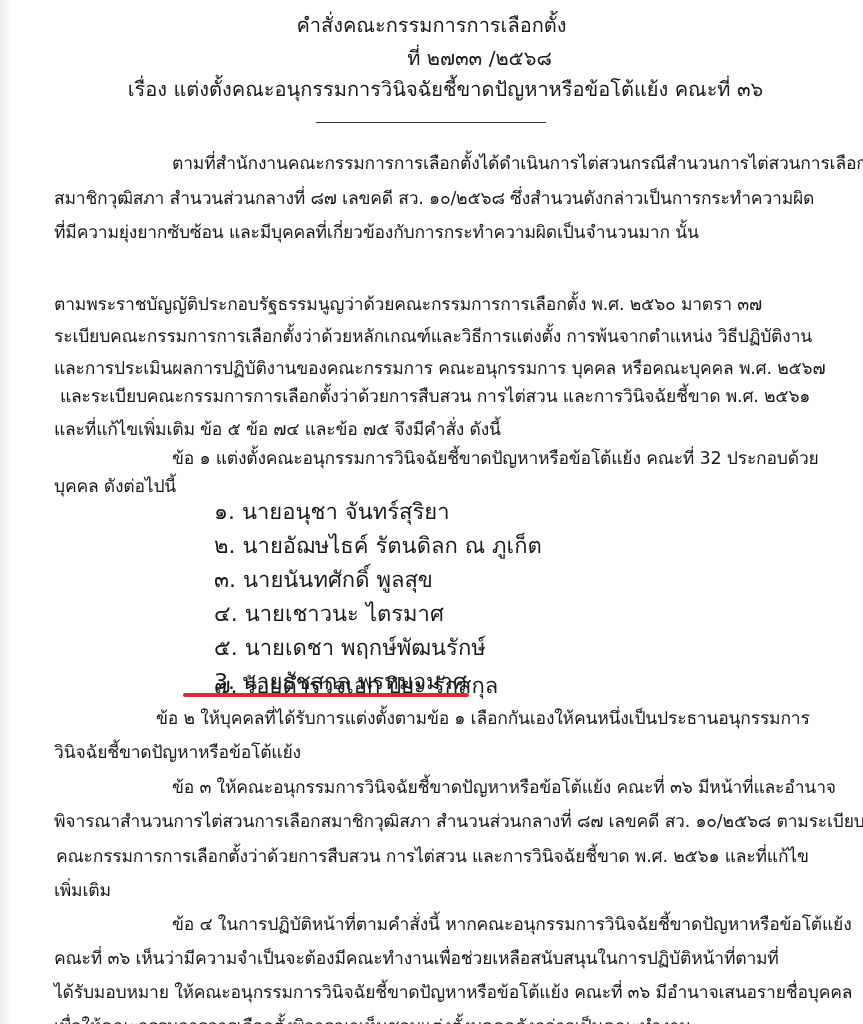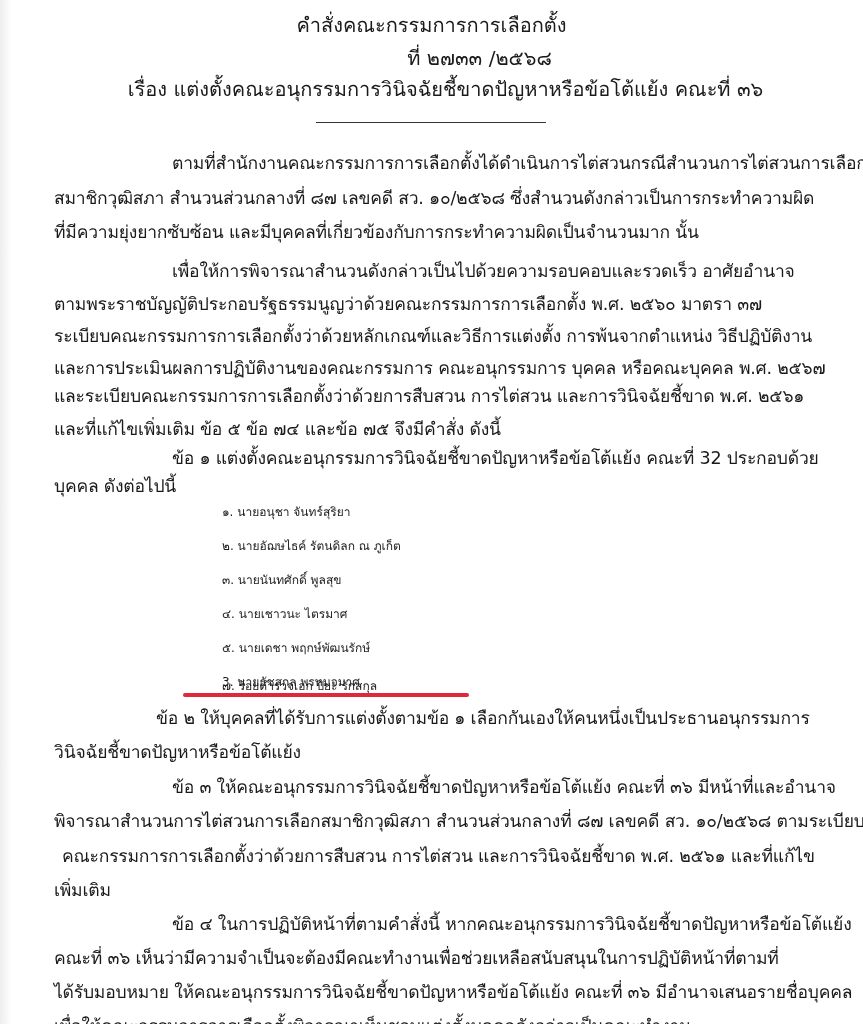--- a/index.html
+++ b/index.html
@@ -11,62 +11,61 @@
     position:relative;
   }
   .page { position:absolute; left:0; top:0; width:863px; height:1024px; }
   .shade { position:absolute; left:0; top:0; width:12px; height:1024px; background:linear-gradient(to right,#eeeeee,#ffffff); }
   .hdr { position:absolute; left:0; width:863px; text-align:center; font-size:20px; line-height:26px; white-space:nowrap; }
   .hdr.t1 { top:12px; }
   .hdr.t2 { top:45px;padding-left:48px; }
   .hdr.t3 { top:76px; left:14px; }
   .rule { position:absolute; left:316px; top:122px; width:230px; height:1px; background:#333; }
   .line { position:absolute; font-size:17.5px; line-height:22px; white-space:nowrap; letter-spacing:-0.2px; }
-  .li { position:absolute; left:222px; font-size:12px; line-height:24px; white-space:nowrap; }
+  .li { position:absolute; left:214px; font-size:22px; line-height:24px; white-space:nowrap; }
   .redline { position:absolute; left:183px; top:693px; width:286px; height:4px; border-radius:2px; background:#e0283a; }
 </style>
 </head>
 <body>
 
 <div class="page">
   <div class="shade"></div>
 
   <div class="hdr t1">คำสั่งคณะกรรมการการเลือกตั้ง</div>
   <div class="hdr t2">ที่ ๒๗๓๓ /๒๕๖๘</div>
   <div class="hdr t3">เรื่อง  แต่งตั้งคณะอนุกรรมการวินิจฉัยชี้ขาดปัญหาหรือข้อโต้แย้ง คณะที่ ๓๖</div>
   <div class="rule"></div>
 
   <div class="line" style="left:172px;top:152px;">ตามที่สำนักงานคณะกรรมการการเลือกตั้งได้ดำเนินการไต่สวนกรณีสำนวนการไต่สวนการเลือก</div>
   <div class="line" style="left:54px;top:187px;">สมาชิกวุฒิสภา สำนวนส่วนกลางที่ ๘๗ เลขคดี สว. ๑๐/๒๕๖๘ ซึ่งสำนวนดังกล่าวเป็นการกระทำความผิด</div>
   <div class="line" style="left:54px;top:221px;">ที่มีความยุ่งยากซับซ้อน และมีบุคคลที่เกี่ยวข้องกับการกระทำความผิดเป็นจำนวนมาก นั้น</div>
 
-  <div class="line" style="left:172px;top:260px;">เพื่อให้การพิจารณาสำนวนดังกล่าวเป็นไปด้วยความรอบคอบและรวดเร็ว อาศัยอำนาจ</div>
   <div class="line" style="left: 54px; top: 293px;">ตามพระราชบัญญัติประกอบรัฐธรรมนูญว่าด้วยคณะกรรมการการเลือกตั้ง พ.ศ. ๒๕๖๐ มาตรา ๓๗</div>
   <div class="line" style="left: 54px; top: 325px;">ระเบียบคณะกรรมการการเลือกตั้งว่าด้วยหลักเกณฑ์และวิธีการแต่งตั้ง การพ้นจากตำแหน่ง วิธีปฏิบัติงาน</div>
   <div class="line" style="left: 54px; top: 357px;">และการประเมินผลการปฏิบัติงานของคณะกรรมการ คณะอนุกรรมการ บุคคล หรือคณะบุคคล พ.ศ. ๒๕๖๗</div>
-  <div class="line" style="left: 54px; top: 385px;">และระเบียบคณะกรรมการการเลือกตั้งว่าด้วยการสืบสวน การไต่สวน และการวินิจฉัยชี้ขาด พ.ศ. ๒๕๖๑</div>
+  <div class="line" style="left: 60px; top: 385px;">และระเบียบคณะกรรมการการเลือกตั้งว่าด้วยการสืบสวน การไต่สวน และการวินิจฉัยชี้ขาด พ.ศ. ๒๕๖๑</div>
   <div class="line" style="left: 54px; top: 418px;">และที่แก้ไขเพิ่มเติม ข้อ ๕ ข้อ ๗๔ และข้อ ๗๕ จึงมีคำสั่ง ดังนี้</div>
 
   <div class="line" style="left: 172px; top: 447px;">ข้อ ๑ แต่งตั้งคณะอนุกรรมการวินิจฉัยชี้ขาดปัญหาหรือข้อโต้แย้ง คณะที่ 32 ประกอบด้วย</div>
   <div class="line" style="left: 54px; top: 475px;">บุคคล ดังต่อไปนี้</div>
 
   <div class="li" style="top: 500px;">๑. นายอนุชา จันทร์สุริยา</div>
   <div class="li" style="top: 534px;">๒. นายอัฌษไธค์ รัตนดิลก ณ ภูเก็ต</div>
   <div class="li" style="top: 568px;">๓. นายนันทศักดิ์ พูลสุข</div>
   <div class="li" style="top: 602px;">๔. นายเชาวนะ ไตรมาศ</div>
   <div class="li" style="top: 636px;">๕. นายเดชา พฤกษ์พัฒนรักษ์</div>
   <div class="li" style="top: 670px;">3. นายธัชสกล พรหมจมาศ</div>
   <div class="li" style="top: 674px;">๗. ร้อยตำรวจเอก ปิยะ รักสกุล</div>
   <div class="redline" style="background: rgb(224, 40, 58);"></div>
 
   <div class="line" style="left:156px;top:707px;">ข้อ ๒ ให้บุคคลที่ได้รับการแต่งตั้งตามข้อ ๑ เลือกกันเองให้คนหนึ่งเป็นประธานอนุกรรมการ</div>
   <div class="line" style="left:54px;top:741px;">วินิจฉัยชี้ขาดปัญหาหรือข้อโต้แย้ง</div>
 
   <div class="line" style="left:172px;top:776px;">ข้อ ๓ ให้คณะอนุกรรมการวินิจฉัยชี้ขาดปัญหาหรือข้อโต้แย้ง คณะที่ ๓๖ มีหน้าที่และอำนาจ</div>
   <div class="line" style="left:54px;top:810px;">พิจารณาสำนวนการไต่สวนการเลือกสมาชิกวุฒิสภา สำนวนส่วนกลางที่ ๘๗ เลขคดี สว. ๑๐/๒๕๖๘ ตามระเบียบ</div>
-  <div class="line" style="left:62px;top:845px;">คณะกรรมการการเลือกตั้งว่าด้วยการสืบสวน การไต่สวน และการวินิจฉัยชี้ขาด พ.ศ. ๒๕๖๑ และที่แก้ไข</div>
+  <div class="line" style="left:56px;top:845px;">คณะกรรมการการเลือกตั้งว่าด้วยการสืบสวน การไต่สวน และการวินิจฉัยชี้ขาด พ.ศ. ๒๕๖๑ และที่แก้ไข</div>
   <div class="line" style="left:54px;top:879px;text-align:right;">เพิ่มเติม</div>
 
   <div class="line" style="left:172px;top:913px;">ข้อ ๔ ในการปฏิบัติหน้าที่ตามคำสั่งนี้ หากคณะอนุกรรมการวินิจฉัยชี้ขาดปัญหาหรือข้อโต้แย้ง</div>
   <div class="line" style="left:54px;top:947px;">คณะที่ ๓๖ เห็นว่ามีความจำเป็นจะต้องมีคณะทำงานเพื่อช่วยเหลือสนับสนุนในการปฏิบัติหน้าที่ตามที่</div>
   <div class="line" style="left:54px;top:981px;">ได้รับมอบหมาย ให้คณะอนุกรรมการวินิจฉัยชี้ขาดปัญหาหรือข้อโต้แย้ง คณะที่ ๓๖ มีอำนาจเสนอรายชื่อบุคคล</div>
   <div class="line" style="left:54px;top:1015px;">เพื่อให้คณะกรรมการการเลือกตั้งพิจารณาเห็นชอบแต่งตั้งบุคคลดังกล่าวเป็นคณะทำงาน</div>
 </div>
 
 </body></html>

